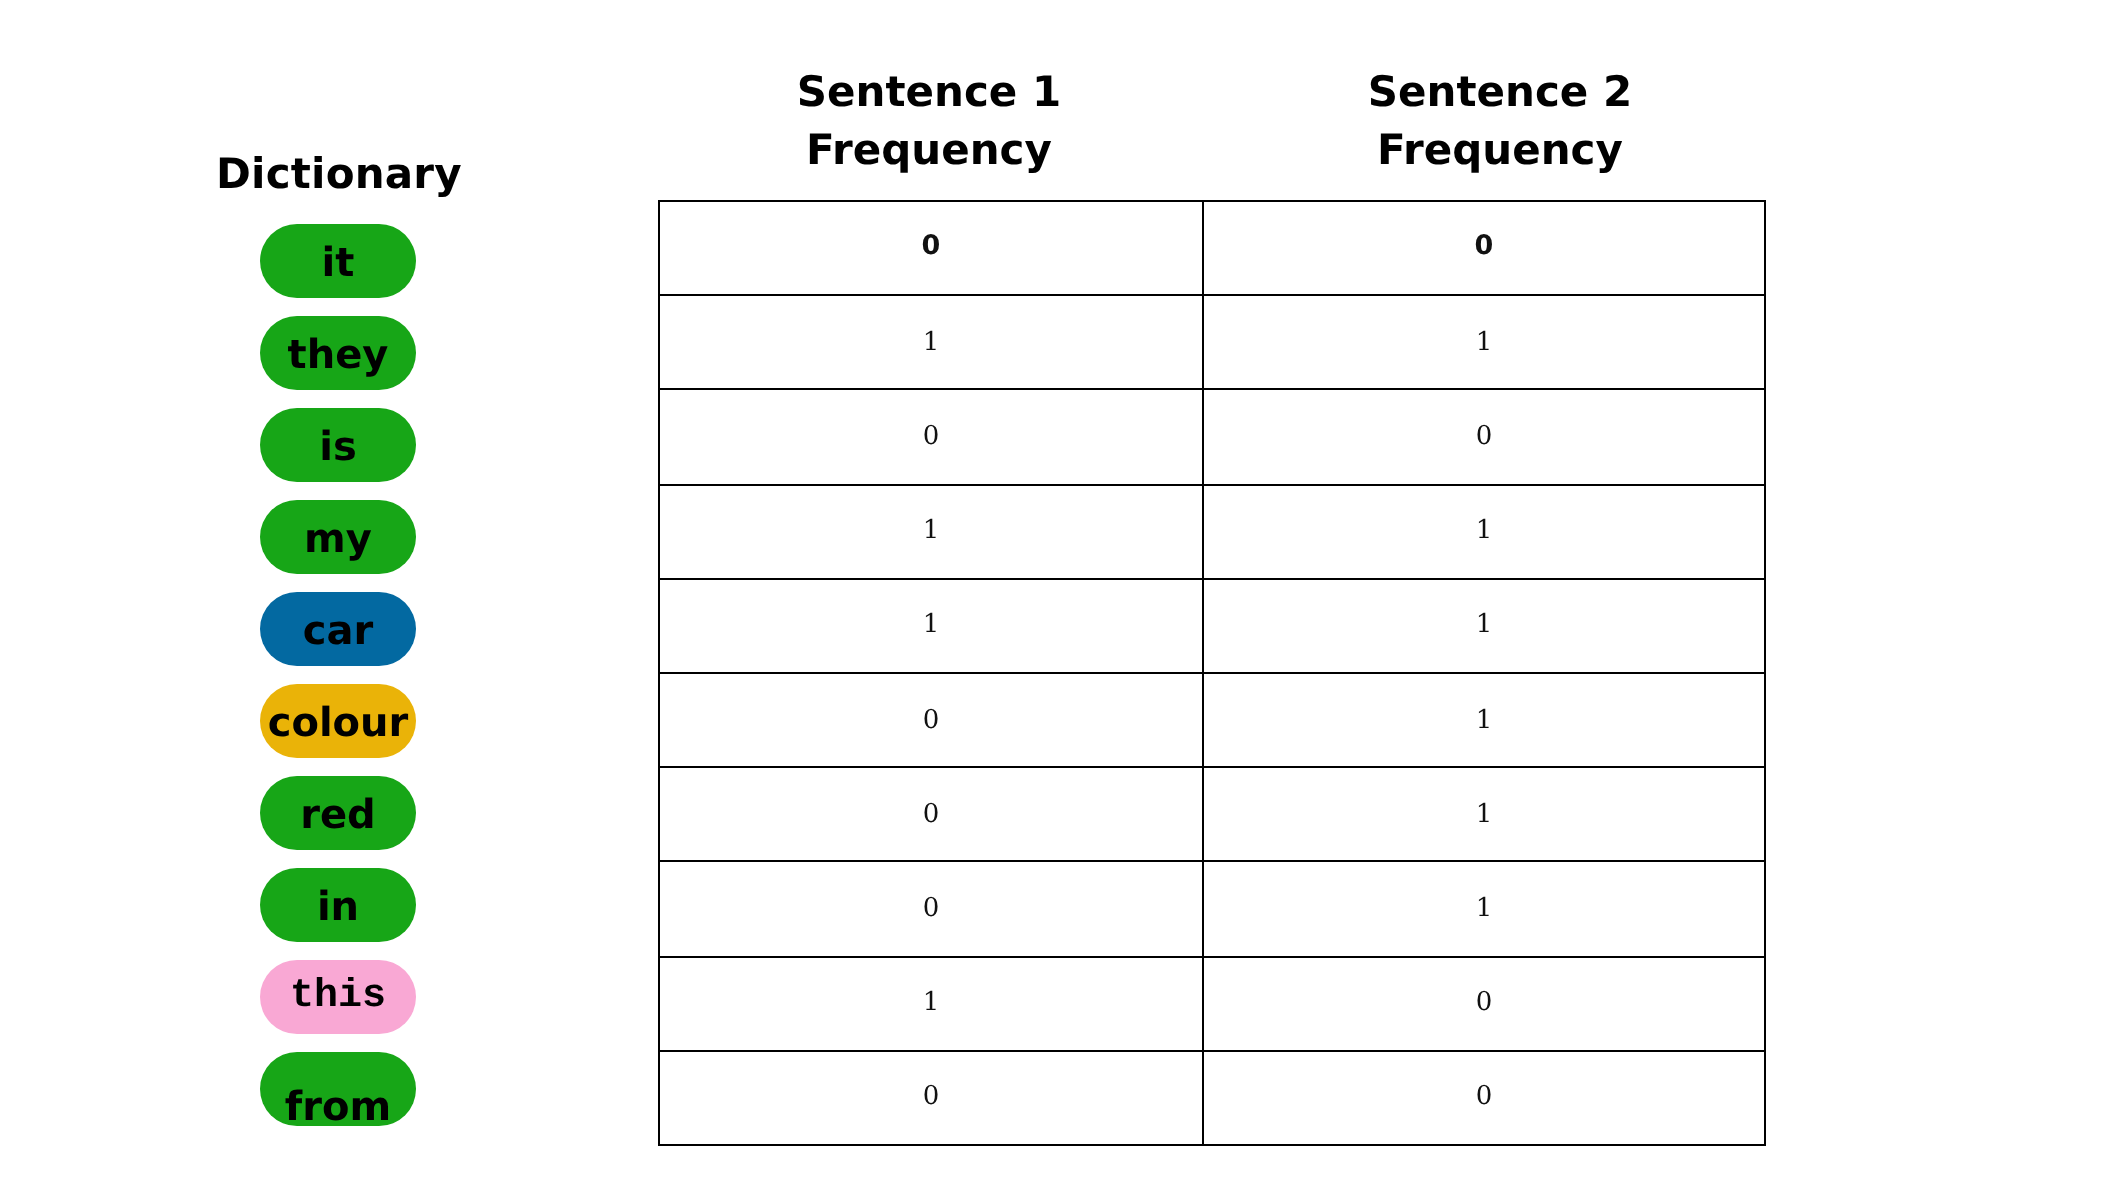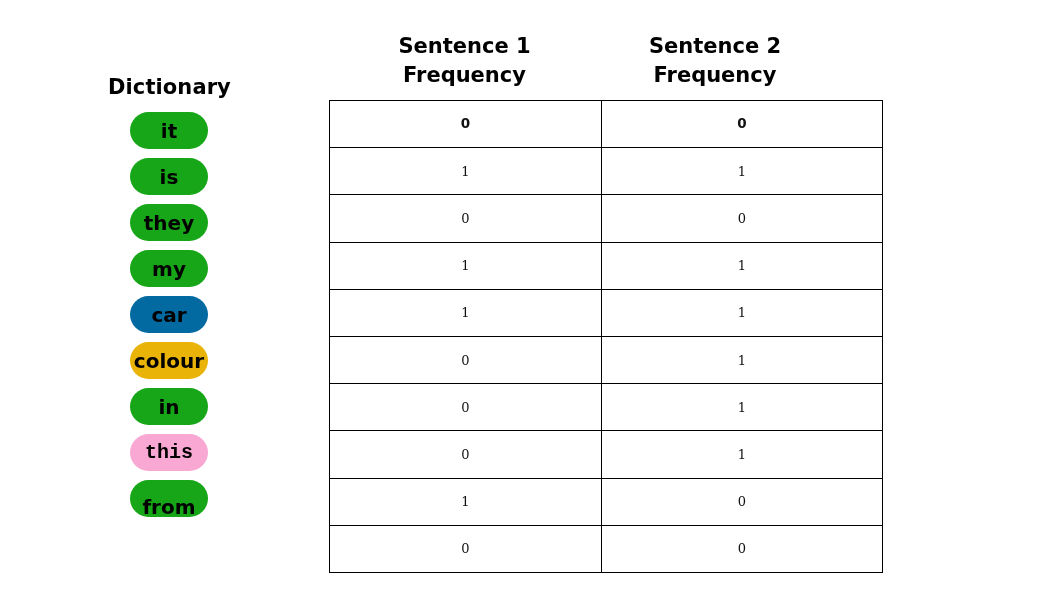--- a/index.html
+++ b/index.html
@@ -60,21 +60,21 @@
     position: absolute;
     top: 32px;
     font-size: 21px;
     font-weight: bold;
     color: #000000;
     text-align: center;
     line-height: 1.38;
     white-space: pre-line;
   }
   #header-col-1 { left: 329px; width: 271px; }
-  #header-col-2 { left: 575px; width: 280px; }
+  #header-col-2 { left: 610px; width: 280px; }
 
   
   #frequency-table {
     position: absolute;
     left: 329px;
     top: 100px;
     width: 551px;
     border-collapse: collapse;
     table-layout: fixed;
   }
@@ -106,33 +106,36 @@
 </head>
 <body>
 
 <div id="dictionary-title">Dictionary</div>
 
 <div id="dictionary-list">
     <div class="dict-pill" style="background: rgb(23, 166, 23);">
       <span class="dict-pill-label">it</span>
     </div>
     <div class="dict-pill" style="background: rgb(23, 166, 23);">
+      <span class="dict-pill-label">they</span>
+    </div>
+    <div class="dict-pill" style="background: rgb(23, 166, 23);">
       <span class="dict-pill-label">is</span>
-    </div>
-    <div class="dict-pill" style="background: rgb(23, 166, 23);">
-      <span class="dict-pill-label">they</span>
     </div>
     <div class="dict-pill" style="background: rgb(23, 166, 23);">
       <span class="dict-pill-label">my</span>
     </div>
     <div class="dict-pill" style="background: #0369a1;">
       <span class="dict-pill-label">car</span>
     </div>
     <div class="dict-pill" style="background: #eab308;">
       <span class="dict-pill-label">colour</span>
+    </div>
+    <div class="dict-pill" style="background: rgb(23, 166, 23);">
+      <span class="dict-pill-label">red</span>
     </div>
     <div class="dict-pill" style="background: rgb(23, 166, 23);">
       <span class="dict-pill-label">in</span>
     </div>
     <div class="dict-pill" style="background: #f9a8d4; font-family: Liberation Mono, monospace;">
       <span class="dict-pill-label">this</span>
     </div>
     <div class="dict-pill" style="background: rgb(23, 166, 23); align-items: flex-end;">
       <span class="dict-pill-label">from</span>
     </div>

